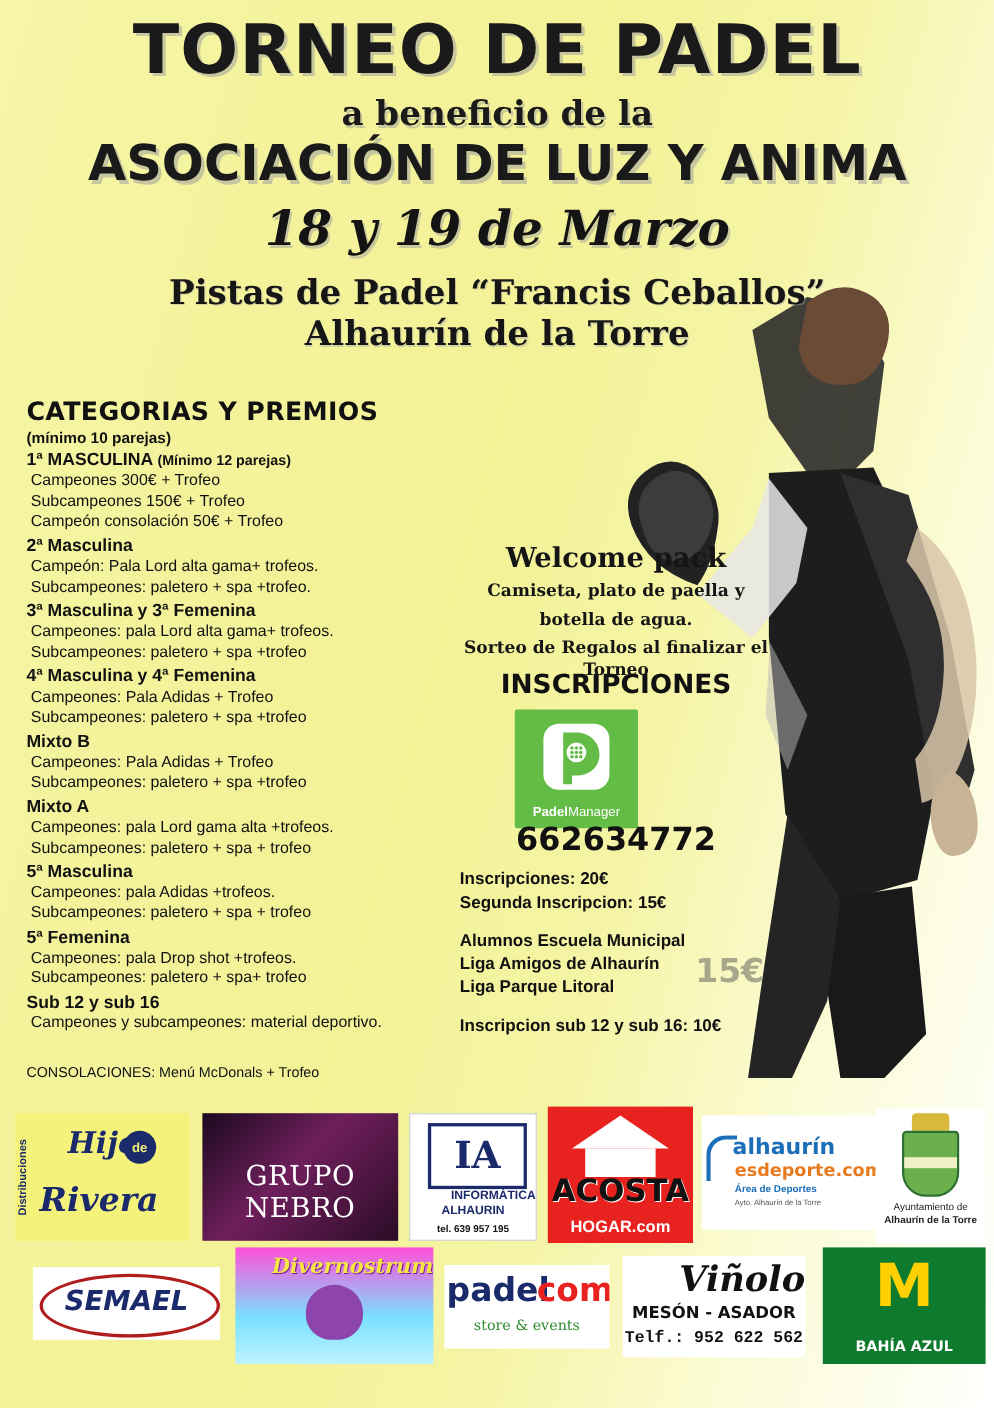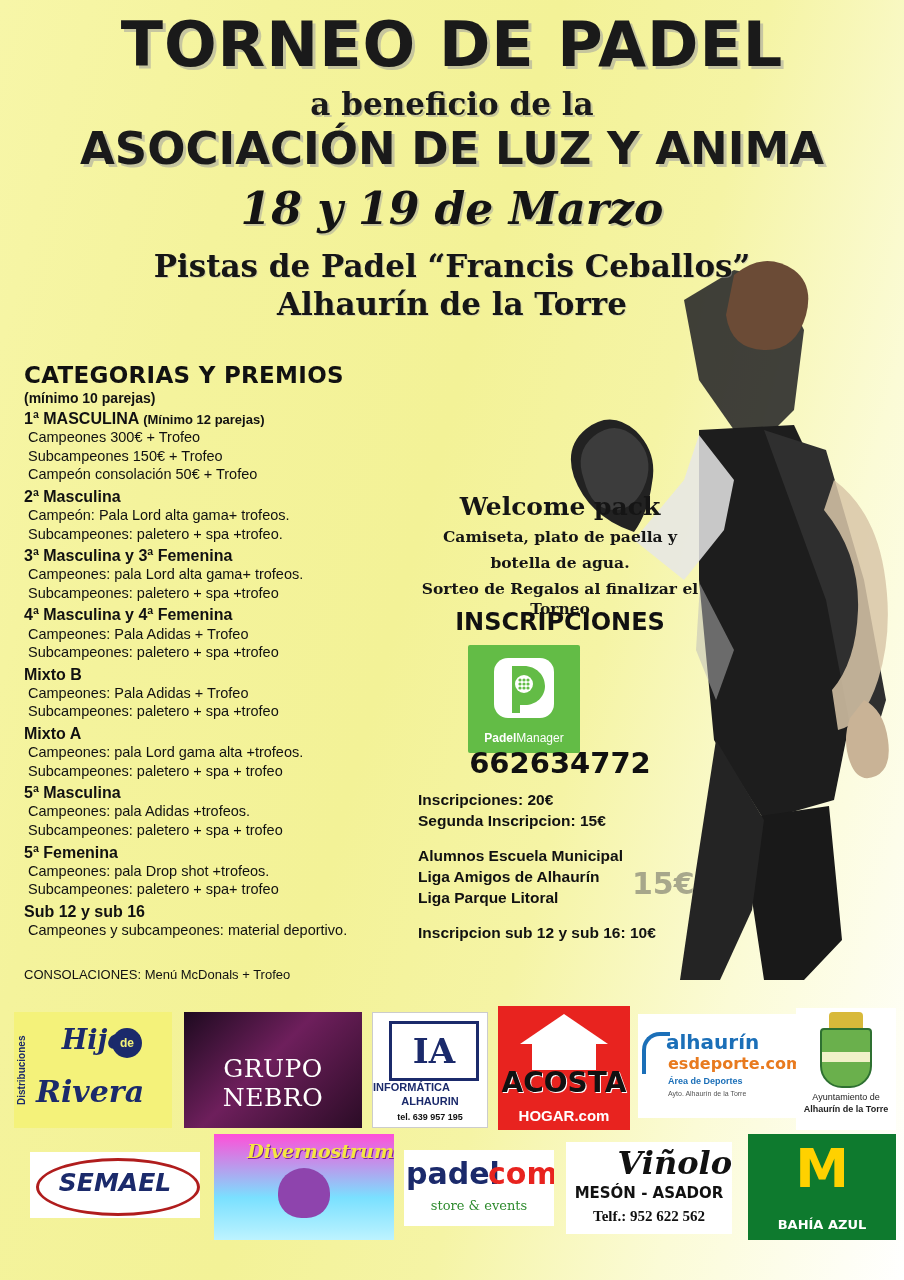--- a/index.html
+++ b/index.html
@@ -280,21 +280,21 @@
     position: absolute; left: 0; top: 42px; width: 100%; text-align: center;
     font-family: "DejaVu Serif", serif; font-size: 25px; color: #ffffff; letter-spacing: .5px;
   }
   .sp-ia { left: 372px; top: 12px; width: 116px; height: 116px; background: #ffffff; border: 1px solid #ccc; }
   .sp-ia .box {
     position: absolute; left: 16px; top: 8px; width: 84px; height: 54px;
     border: 3px solid #1b2a6b; color: #1b2a6b;
     font-family: "DejaVu Serif", serif; font-weight: bold; font-size: 34px;
     text-align: center; line-height: 54px;
   }
-  .sp-ia .l1 { position: absolute; left: 0; top: 68px; width: 100%; text-align: left; font-size: 11px; font-weight: bold; color: #1b2a6b; }
+  .sp-ia .l1 { position: absolute; left: 0; top: 68px; width: 100%; text-align: right; font-size: 11px; font-weight: bold; color: #1b2a6b; }
   .sp-ia .l2 { position: absolute; left: 0; top: 82px; width: 100%; text-align: center; font-size: 11px; font-weight: bold; color: #1b2a6b; }
   .sp-ia .l3 { position: absolute; left: 0; top: 99px; width: 100%; text-align: center; font-size: 9px; font-weight: bold; color: #111; }
   .sp-acosta { left: 498px; top: 6px; width: 132px; height: 124px; background: #e8231f; }
   .sp-acosta .roof {
     position: absolute; left: 22px; top: 8px; width: 0; height: 0;
     border-left: 44px solid transparent; border-right: 44px solid transparent;
     border-bottom: 30px solid #ffffff;
   }
   .sp-acosta .body { position: absolute; left: 34px; top: 38px; width: 64px; height: 26px; background: #ffffff; }
   .sp-acosta .name {
@@ -379,21 +379,21 @@
     position: absolute; left: 0; top: 2px; width: 100%; text-align: right;
     font-family: "DejaVu Serif", serif; font-weight: bold; font-style: italic;
     font-size: 32px; color: #111;
   }
   .sp-vinolo .s {
     position: absolute; left: 0; top: 42px; width: 100%; text-align: center;
     font-family: "DejaVu Sans", sans-serif; font-weight: bold; font-size: 15px; color: #111;
   }
   .sp-vinolo .t {
     position: absolute; left: 0; top: 66px; width: 100%; text-align: center;
-    font-family: Liberation Serif, serif; font-weight: bold; font-size: 15px; color: #111;
+    font-family: Liberation Mono, monospace; font-weight: bold; font-size: 15px; color: #111;
   }
   .sp-mcd { left: 748px; top: 134px; width: 148px; height: 106px; background: #0e7a2e; }
   .sp-mcd .arch {
     position: absolute; left: 0; top: 8px; width: 100%; text-align: center;
     font-family: "DejaVu Sans", sans-serif; font-weight: bold; font-size: 54px; color: #ffd100;
     line-height: 1;
   }
   .sp-mcd .lbl {
     position: absolute; left: 0; bottom: 8px; width: 100%; text-align: center;
     font-family: "DejaVu Sans", sans-serif; font-weight: bold; font-size: 13px; color: #ffffff;

